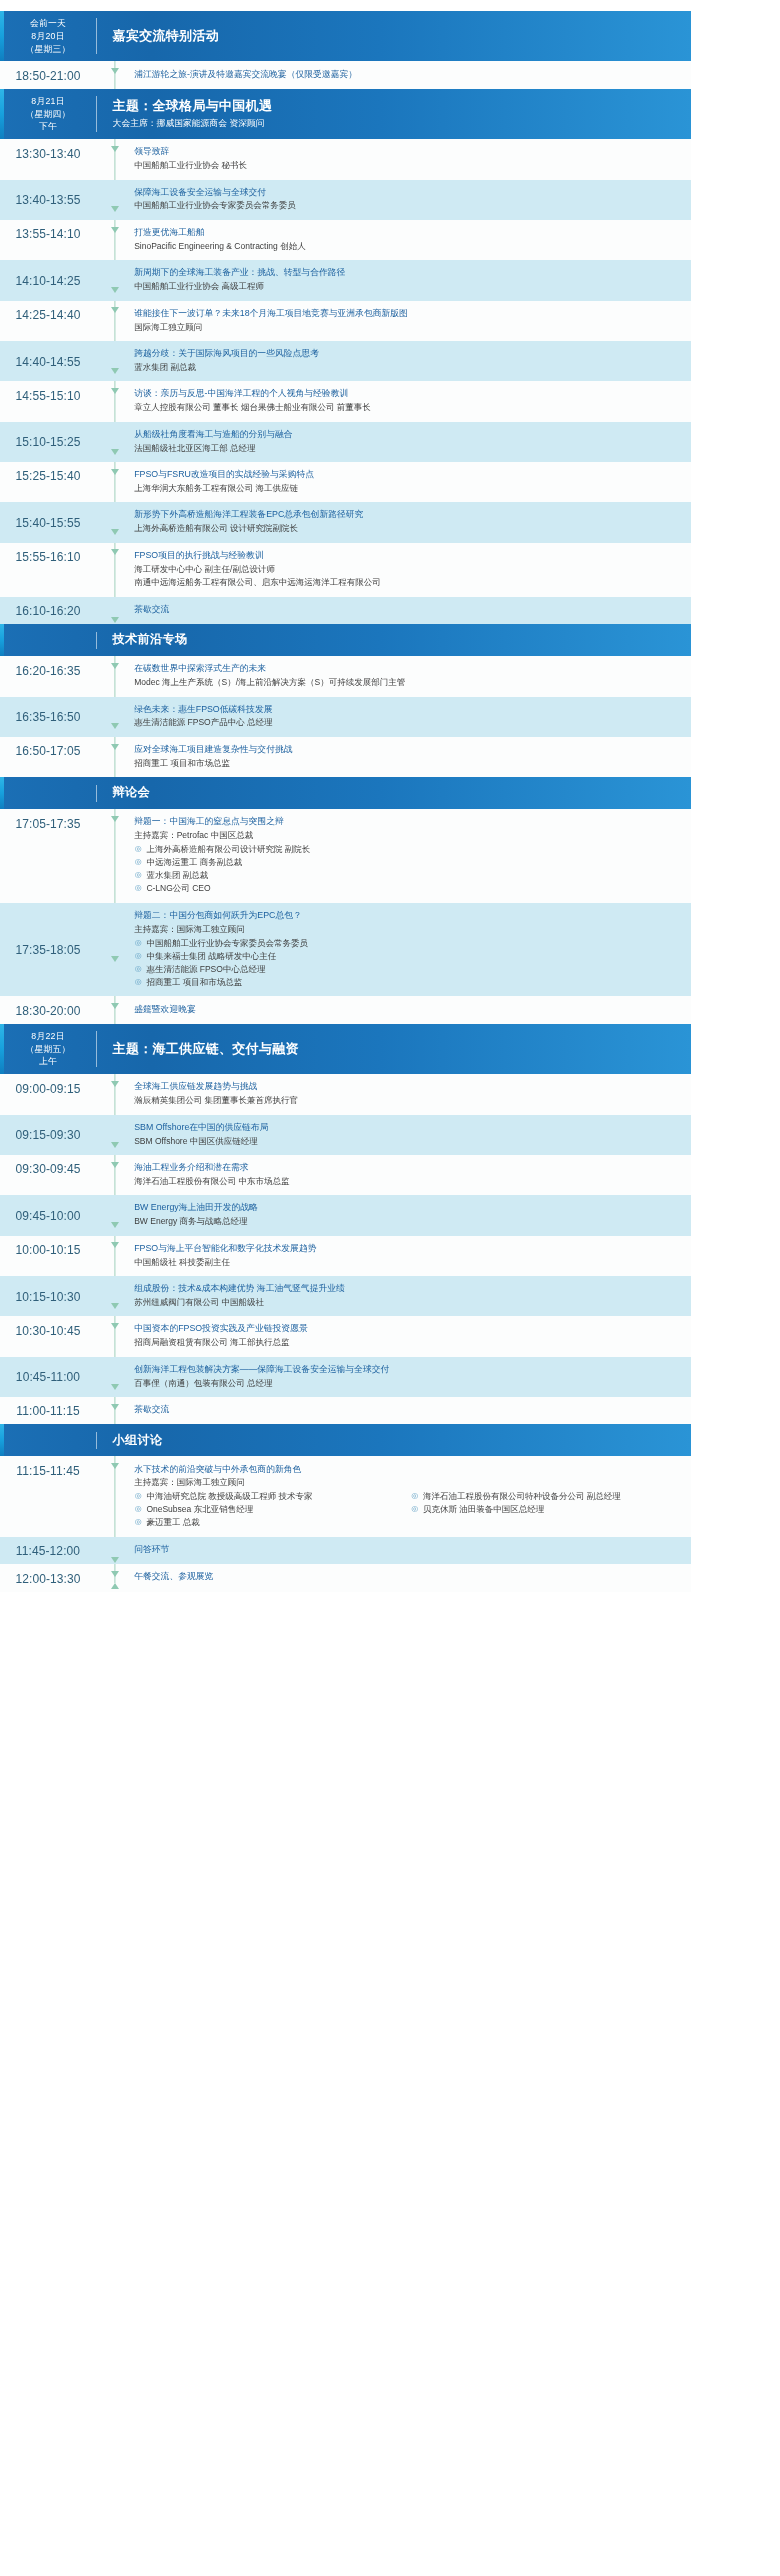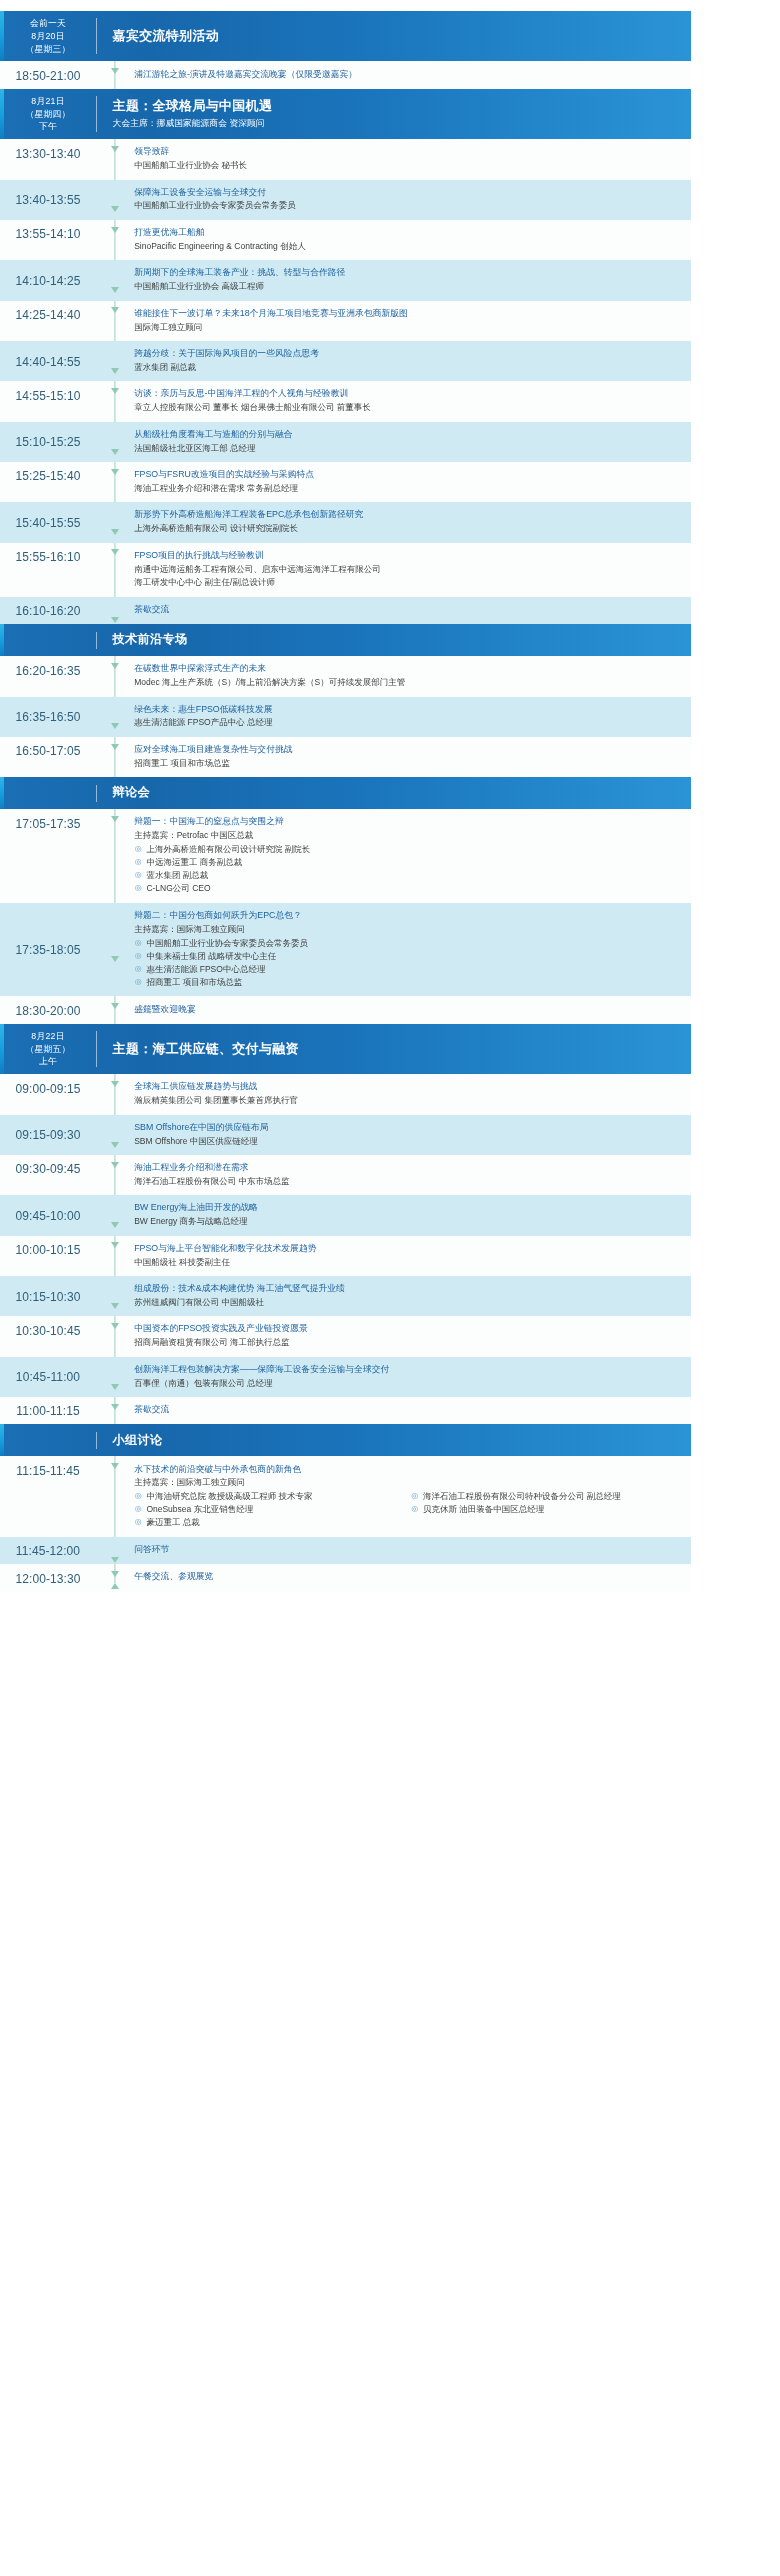--- a/index.html
+++ b/index.html
@@ -305,21 +305,21 @@
       </div>
     </div>
     <div class="row">
       <div class="time-col">15:25-15:40</div>
       <div class="track-col">
         <div class="line"></div>
         <div class="marker"></div>
       </div>
       <div class="content-col">
         <div class="talk-title">FPSO与FSRU改造项目的实战经验与采购特点</div>
-        <div class="speaker">海油工程业务介绍和潜在需求 常务副总经理</div>
+        <div class="speaker">上海华润大东船务工程有限公司 海工供应链</div>
       </div>
     </div>
     <div class="row alt">
       <div class="time-col">15:40-15:55</div>
       <div class="track-col">
         <div class="line"></div>
         <div class="marker"></div>
       </div>
       <div class="content-col">
         <div class="talk-title">新形势下外高桥造船海洋工程装备EPC总承包创新路径研究</div>
@@ -327,22 +327,22 @@
       </div>
     </div>
     <div class="row">
       <div class="time-col">15:55-16:10</div>
       <div class="track-col">
         <div class="line"></div>
         <div class="marker"></div>
       </div>
       <div class="content-col">
         <div class="talk-title">FPSO项目的执行挑战与经验教训</div>
+        <div class="speaker">海工研发中心中心 副主任/副总设计师</div>
         <div class="speaker">南通中远海运船务工程有限公司、启东中远海运海洋工程有限公司</div>
-        <div class="speaker">海工研发中心中心 副主任/副总设计师</div>
       </div>
     </div>
     <div class="row alt">
       <div class="time-col">16:10-16:20</div>
       <div class="track-col">
         <div class="line"></div>
         <div class="marker"></div>
       </div>
       <div class="content-col">
         <div class="talk-title">茶歇交流</div>

